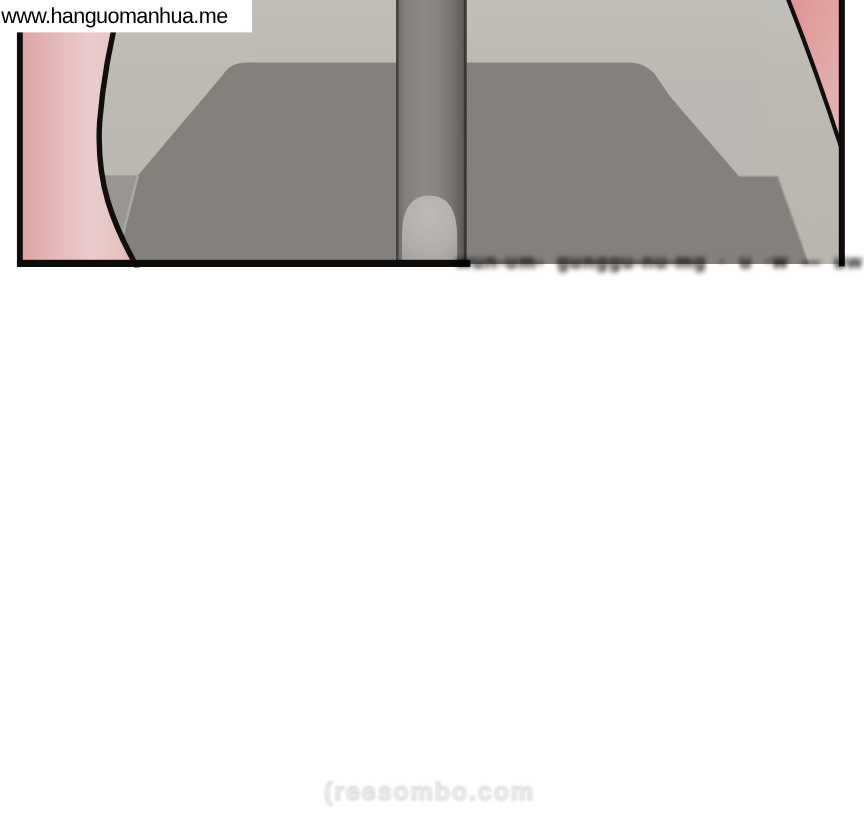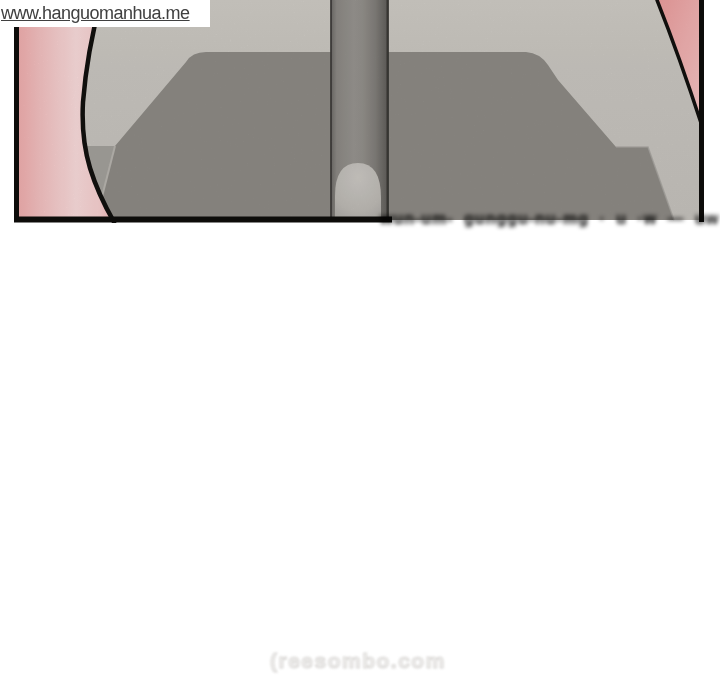--- a/index.html
+++ b/index.html
@@ -92,17 +92,17 @@
   <path d="M657,0 L704,0 L704,128 Q680,58 657,0 Z" fill="url(#skinGradR)"></path>
   <path d="M657,0 Q680,58 702,126" fill="none" stroke-width="3.5" stroke-linecap="round" stroke="#12100e"></path>
 
   <rect x="14" y="0" width="690" height="220" filter="url(#grainF)" opacity="0.06"></rect>
 
   <rect x="14" y="0" width="5" height="222" fill="#0d0c0a"></rect>
   <rect x="699" y="0" width="5.5" height="222" fill="#0d0c0a"></rect>
   <rect x="14" y="216.5" width="378" height="6" fill="#0d0c0a"></rect>
 </svg>
 
-<div class="site-watermark" style="color: #404040; text-decoration: underline;">www.hanguomanhua.me</div>
+<div class="site-watermark" style="color: #000000;">www.hanguomanhua.me</div>
 
 <div class="blurred-caption">wun-um- gunggu-nu-mg · u ·w — uw · u-w</div>
 
 <div class="footer-watermark" style="color: rgb(242, 241, 240);">(reesombo.com</div>
 
 </body></html>

